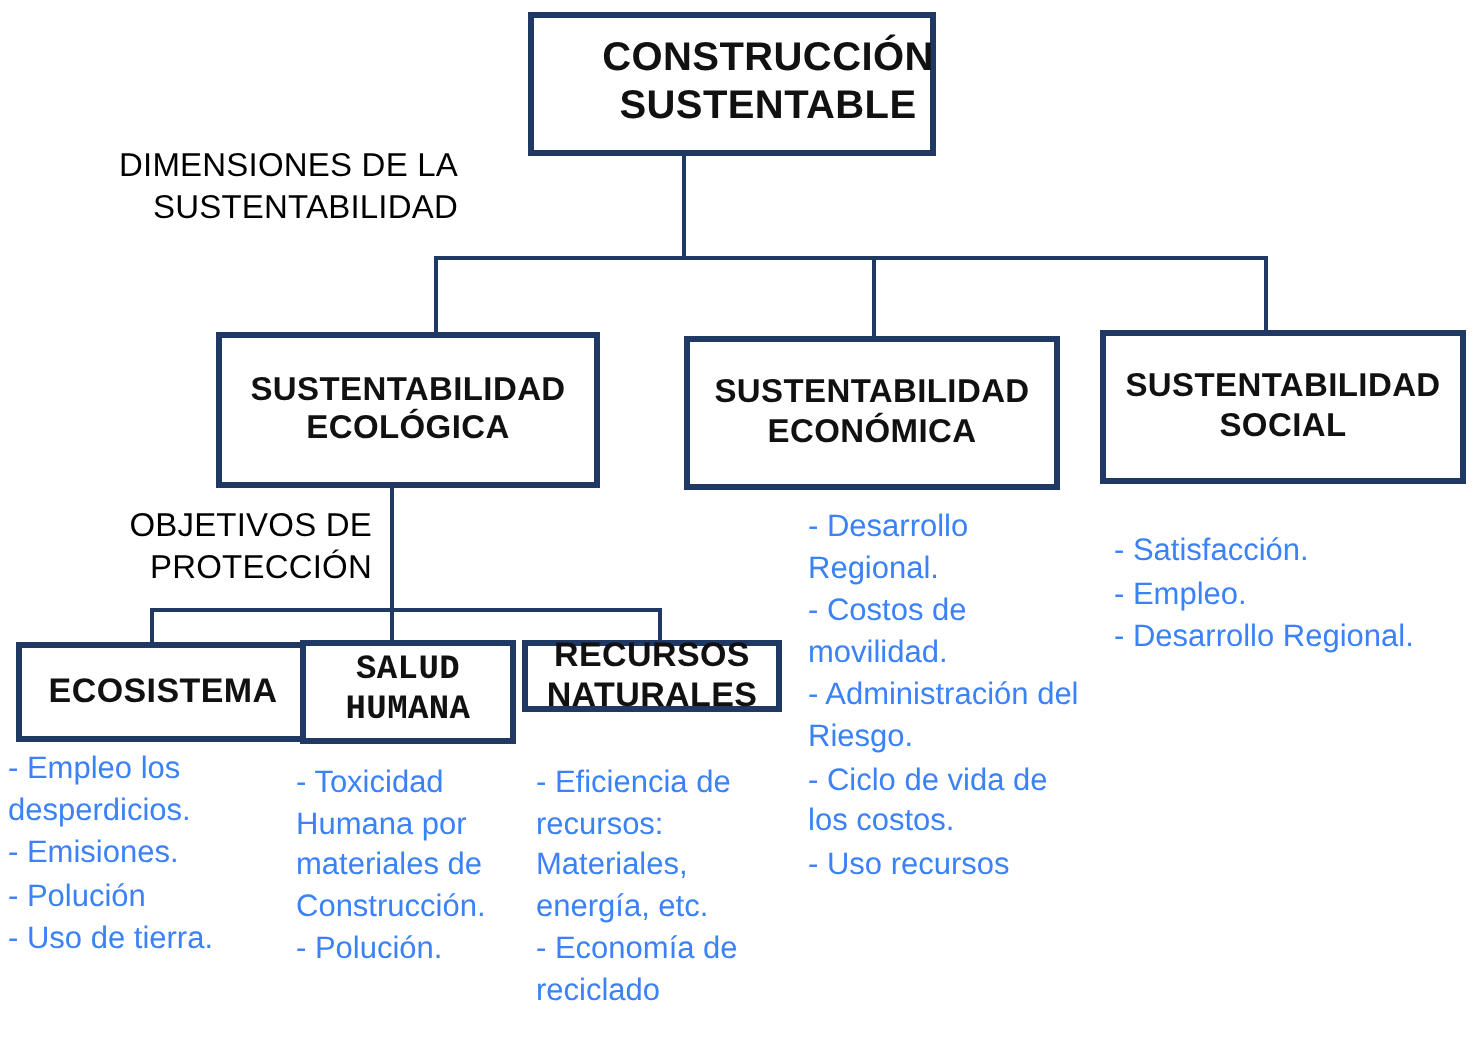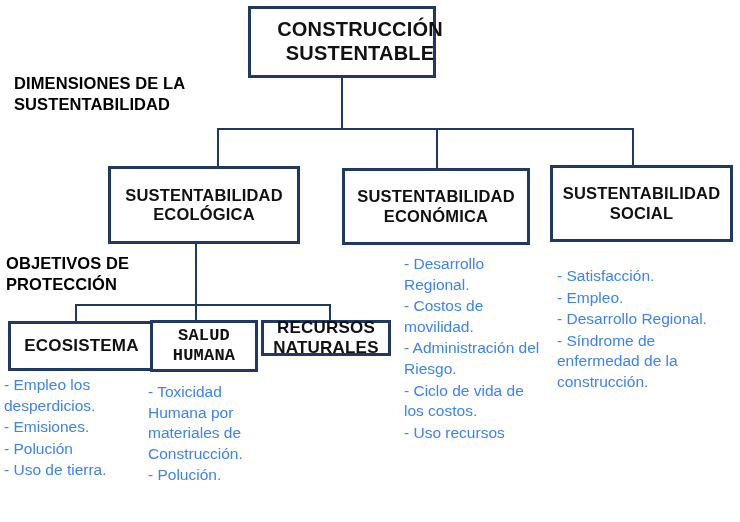--- a/index.html
+++ b/index.html
@@ -30,21 +30,21 @@
     justify-content: center;
     text-align: center;
     color: #111111;
     font-weight: 600;
     letter-spacing: 0.2px;
     line-height: 1.18;
     z-index: 3;
   }
   .node span { display: block; width: 100%; }
 
-  #node-root        { left: 248px; top: 6px;   width: 188px; height: 72px;  font-size: 20px; padding-left: 36px; }
+  #node-root        { left: 264px; top: 6px;   width: 204px; height: 72px;  font-size: 20px; padding-left: 36px; }
   #node-ecologica   { left: 108px; top: 166px; width: 192px; height: 78px;  font-size: 16.5px; }
   #node-economica   { left: 342px; top: 168px; width: 188px; height: 77px;  font-size: 16.5px; }
   #node-social      { left: 550px; top: 165px; width: 183px; height: 77px;  font-size: 16.5px; }
   #node-ecosistema  { left: 8px;   top: 321px; width: 147px; height: 50px;  font-size: 17px; }
   #node-salud       { left: 150px; top: 320px; width: 108px; height: 52px;  font-size: 17px; font-family: Liberation Mono, monospace; }
   #node-recursos    { left: 261px; top: 320px; width: 130px; height: 36px;  font-size: 17px; }
 
   
   .line { position: absolute; background: #1f3864; z-index: 1; }
   .line.v { width: 2px; }
@@ -58,26 +58,27 @@
 
   #line-eco-down    { left: 195px; top: 244px; height: 62px; }
   #bus-objetivos    { left: 75px;  top: 304px; width: 256px; }
   #drop-ecosistema  { left: 75px;  top: 304px; height: 18px; }
   #drop-salud       { left: 195px; top: 304px; height: 17px; }
   #drop-recursos    { left: 329px; top: 304px; height: 17px; }
 
   
   .heading {
     position: absolute;
-    font-weight: bold;
+    font-weight: normal;
     font-size: 16.5px;
     line-height: 1.28;
     color: #000000;
     letter-spacing: 0.1px;
     z-index: 4;
+    text-align: right;
   }
   #heading-dimensiones { left: 14px; top: 73px;  width: 215px; }
   #heading-objetivos   { left: 6px;  top: 253px; width: 180px; }
 
   
   .bullets {
     position: absolute;
     font-size: 15.5px;
     line-height: 1.33;
     color: #3b82f6;
@@ -158,27 +159,30 @@
   <div class="bullets" id="list-ecosistema">
       <div class="item">- Empleo los desperdicios.</div>
       <div class="item">- Emisiones.</div>
       <div class="item">- Polución</div>
       <div class="item">- Uso de tierra.</div>
     </div>
   <div class="bullets" id="list-salud">
       <div class="item">- Toxicidad Humana por materiales de Construcción.</div>
       <div class="item">- Polución.</div>
     </div>
+  <div class="bullets" id="list-recursos">
+      <div class="item">- Eficiencia de recursos: Materiales, energía, etc.</div>
+      <div class="item">- Economía de reciclado</div>
+    </div>
   <div class="bullets" id="list-economica">
       <div class="item">- Desarrollo Regional.</div>
       <div class="item">- Costos de movilidad.</div>
       <div class="item">- Administración del Riesgo.</div>
       <div class="item">- Ciclo de vida de los costos.</div>
       <div class="item">- Uso recursos</div>
     </div>
   <div class="bullets" id="list-social">
       <div class="item">- Satisfacción.</div>
       <div class="item">- Empleo.</div>
       <div class="item">- Desarrollo Regional.</div>
-      <div class="item">- Síndrome de enfermedad de la construcción.</div>
     </div>
 
 </div>
 
 </body></html>

